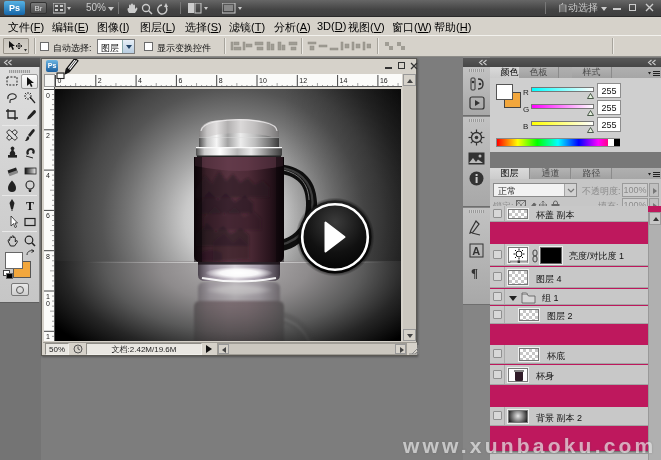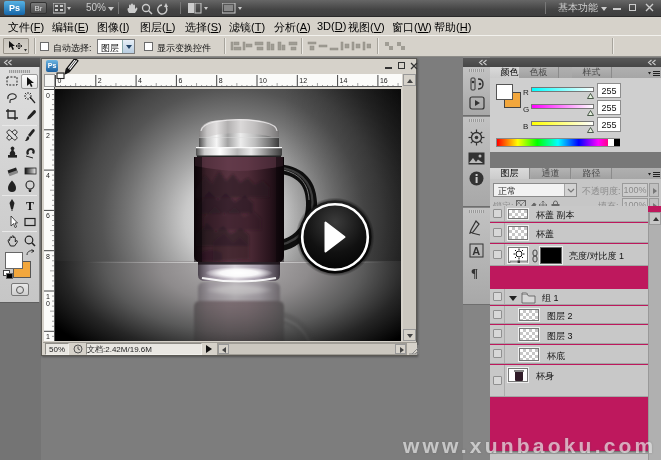--- a/index.html
+++ b/index.html
@@ -96,21 +96,21 @@
         <rect x="0" y="0" width="6" height="10" fill="#ccc"></rect>
         <rect x="7" y="0" width="6" height="10" fill="none" stroke="#ccc"></rect>
         <path d="M16 4 l4 0 -2 3 z" fill="#ccc"></path>
       </svg>
   <svg class="abs" style="left:222px;top:3px" width="30" height="11" viewBox="0 0 30 11">
         <rect x="0" y="0" width="13" height="10" fill="none" stroke="#ccc"></rect>
         <rect x="2" y="2" width="9" height="6" fill="#888"></rect>
         <path d="M16 4 l4 0 -2 3 z" fill="#ccc"></path>
       </svg>
   <div class="abs vsep" style="left:545px"></div>
-      <div class="abs ic" style="left:558px;top:0">基本功能</div>
+      <div class="abs ic" style="left:558px;top:0">自动选择</div>
       <div class="abs tri-d" style="left:601px;top:7px"></div>
   <div class="abs" style="left:613px;top:8px;width:8px;height:1.5px;background:#ccc"></div>
   <div class="abs" style="left:629px;top:4px;width:7px;height:7px;border:1.2px solid #ccc"></div>
   <svg class="abs" style="left:645px;top:3px" width="9" height="9" viewBox="0 0 9 9">
         <path d="M1 1 L8 8 M8 1 L1 8" stroke="#ccc" stroke-width="1.4"></path>
       </svg>
 </div>
 
 <div class="abs" id="menubar">
   <span style="left:8px">文件(<u>F</u>)</span>
@@ -621,21 +621,21 @@
           <div style="position:absolute;left:3px;top:4px;width:0;height:0;border-left:3px solid transparent;border-right:3px solid transparent;border-top:4px solid #444"></div>
         </div>
   </div>
 
   <div class="abs" id="statusbar">
     <div class="abs sunken sbtxt" style="left:2px;top:0;width:24px;height:12px;text-align:center">50%</div>
     <svg class="abs" style="left:30px;top:1px" width="10" height="10" viewBox="0 0 10 10">
           <circle cx="5" cy="5" r="4" fill="none" stroke="#555"></circle>
           <path d="M5 2.5 L5 5 L7 6" stroke="#555" fill="none"></path>
         </svg>
-    <div class="abs sunken sbtxt" style="left:43px;top:0;width:116px;height:12px;text-align:left">文档:2.42M/19.6M</div>
+    <div class="abs sunken sbtxt" style="left:43px;top:0;width:116px;height:12px;text-align:center">文档:2.42M/19.6M</div>
     <div class="abs" style="left:163px;top:2px;width:0;height:0;border-top:4px solid transparent;border-bottom:4px solid transparent;border-left:6px solid #111"></div>
     <div class="abs" style="left:174px;top:0;width:190px;height:12px;background:#cbc7bf;border:1px solid #a09d96">
       <div class="abs sbarrow" style="left:0;top:0;width:11px;height:10px">
             <div style="position:absolute;left:3px;top:2px;width:0;height:0;border-top:3px solid transparent;border-bottom:3px solid transparent;border-right:4px solid #444"></div>
           </div>
       <div class="abs sbarrow" style="left:177px;top:0;width:11px;height:10px">
             <div style="position:absolute;left:4px;top:2px;width:0;height:0;border-top:3px solid transparent;border-bottom:3px solid transparent;border-left:4px solid #444"></div>
           </div>
     </div>
     <svg class="abs" style="left:366px;top:1px" width="10" height="11">
@@ -796,27 +796,20 @@
             <div style="position:absolute;left:3px;top:4px;width:0;height:0;border-top:3px solid transparent;border-bottom:3px solid transparent;border-left:4px solid #777"></div>
           </div>
     </div>
     <div id="lrows" class="abs" style="left:0;top:27px;width:171px;height:248px;background:#be185d">
           <div class="lrow" style="top:0px;height:16px">
             <div class="eyewell">
               <div class="eyebox"></div>
             </div>
             <div class="thumb" style="left:18px;top:3px;width:20px;height:10px"></div>
             <div class="lname" style="left:46px;top:3px">杯盖 副本</div>
-          </div>
-          <div class="lrow" style="top:17px;height:20px">
-            <div class="eyewell">
-              <div class="eyebox"></div>
-            </div>
-            <div class="thumb" style="left:18px;top:3px;width:20px;height:14px"></div>
-            <div class="lname" style="left:46px;top:5px">杯盖</div>
           </div>
           <div class="lrow" style="top:38px;height:22px">
             <div class="eyewell">
               <div class="eyebox"></div>
             </div>
             <div class="thumb" style="left:18px;top:3px;width:20px;height:16px;background:#fff"><svg width="20" height="16" viewBox="0 0 20 16">
                 <circle cx="10" cy="6" r="3" fill="none" stroke="#111"></circle>
                 <g stroke="#111">
                   <line x1="10" y1="0.5" x2="10" y2="2"></line>
                   <line x1="10" y1="10" x2="10" y2="11.5"></line>
@@ -830,62 +823,69 @@
                 <rect x="1" y="13" width="18" height="2.4" fill="#bbb" stroke="#555" stroke-width="0.6"></rect>
                 <rect x="8.6" y="12.4" width="2.4" height="3.6" fill="#333"></rect>
               </svg></div>
             <svg style="position:absolute;left:41px;top:4.5px" width="8" height="14" viewBox="0 0 8 14">
               <rect x="2" y="1" width="4" height="6" rx="2" fill="none" stroke="#444"></rect>
               <rect x="2" y="7" width="4" height="6" rx="2" fill="none" stroke="#444"></rect>
             </svg>
             <div style="position:absolute;left:50px;top:2.5px;width:22px;height:17px;background:#000;border:1px solid #666;outline:1px solid #eee"></div>
             <div class="lname" style="left:79px;top:6px">亮度/对比度 1</div>
           </div>
+          <div class="lrow" style="top:61px;height:21px">
+            <div class="eyewell">
+              <div class="eyebox"></div>
+            </div>
+            <div class="thumb" style="left:18px;top:3px;width:20px;height:15px"></div>
+            <div class="lname" style="left:46px;top:5.5px">图层 4</div>
+          </div>
           <div class="lrow" style="top:83px;height:16px">
             <div class="eyewell">
               <div class="eyebox"></div>
             </div>
             <div style="position:absolute;left:19px;top:6.5px;width:0;height:0;border-left:4px solid transparent;border-right:4px solid transparent;border-top:5px solid #222"></div>
             <svg style="position:absolute;left:31px;top:2.5px" width="15" height="12" viewBox="0 0 15 12">
               <path d="M1 2 L6 2 L7.5 4 L14 4 L14 11 L1 11 Z" fill="#d8d8d8" stroke="#555" stroke-width="0.8"></path>
               <path d="M1 2 L1 1 L5.5 1 L6.5 2" fill="#d8d8d8" stroke="#555" stroke-width="0.8"></path>
             </svg>
             <div class="lname" style="left:52px;top:3px">组 1</div>
           </div>
           <div class="lrow" style="top:100px;height:18px">
             <div class="eyewell">
               <div class="eyebox"></div>
             </div>
             <div class="thumb" style="left:29px;top:3px;width:20px;height:12px"></div>
             <div class="lname" style="left:57px;top:4px">图层 2</div>
           </div>
-          <div class="lrow" style="top:119px;height:19px">
-            <div class="eyewell">
-              <div class="eyebox"></div>
-            </div>
-            <div class="thumb" style="left:29px;top:3px;width:20px;height:13px"></div>
-            <div class="lname" style="left:57px;top:4.5px">图层 3</div>
-          </div>
           <div class="lrow" style="top:139px;height:19px">
             <div class="eyewell">
               <div class="eyebox"></div>
             </div>
             <div class="thumb" style="left:29px;top:3px;width:20px;height:13px"></div>
             <div class="lname" style="left:57px;top:4.5px">杯底</div>
           </div>
-          <div class="lrow" style="top:159px;height:32px">
+          <div class="lrow" style="top:159px;height:20px">
             <div class="eyewell">
               <div class="eyebox"></div>
             </div>
             <div class="thumb" style="left:18px;top:3px;width:20px;height:14px;background:#fff">
               <div style="position:absolute;left:6px;top:1px;width:8px;height:11px;background:#301c28;border-radius:1px"></div>
               <div style="position:absolute;left:5px;top:1px;width:10px;height:2px;background:#888"></div>
             </div>
             <div class="lname" style="left:46px;top:5px">杯身</div>
           </div>
+          <div class="lrow" style="top:201px;height:19px">
+            <div class="eyewell">
+              <div class="eyebox"></div>
+            </div>
+            <div class="thumb" style="left:18px;top:3px;width:20px;height:13px;background:radial-gradient(circle at 50% 45%,#e8e8e8 0%,#888 45%,#111 100%)"></div>
+            <div class="lname" style="left:46px;top:4.5px">背景 副本 2</div>
+          </div>
           <div class="abs" style="left:0;top:245px;width:158px;height:3px;background:#9a9a9a;border-top:1px solid #777"></div>
         </div>
 
     <div class="abs" style="left:158px;top:33px;width:13px;height:248px;background:#b0b0b0;border-left:1px solid #999">
       <div class="abs sbarrow" style="left:0;top:0;width:12px;height:13px;background:#c6c6c6">
             <div style="position:absolute;left:3px;top:4px;width:0;height:0;border-left:3px solid transparent;border-right:3px solid transparent;border-bottom:4px solid #333"></div>
           </div>
     </div>
   </div>
 </div>

